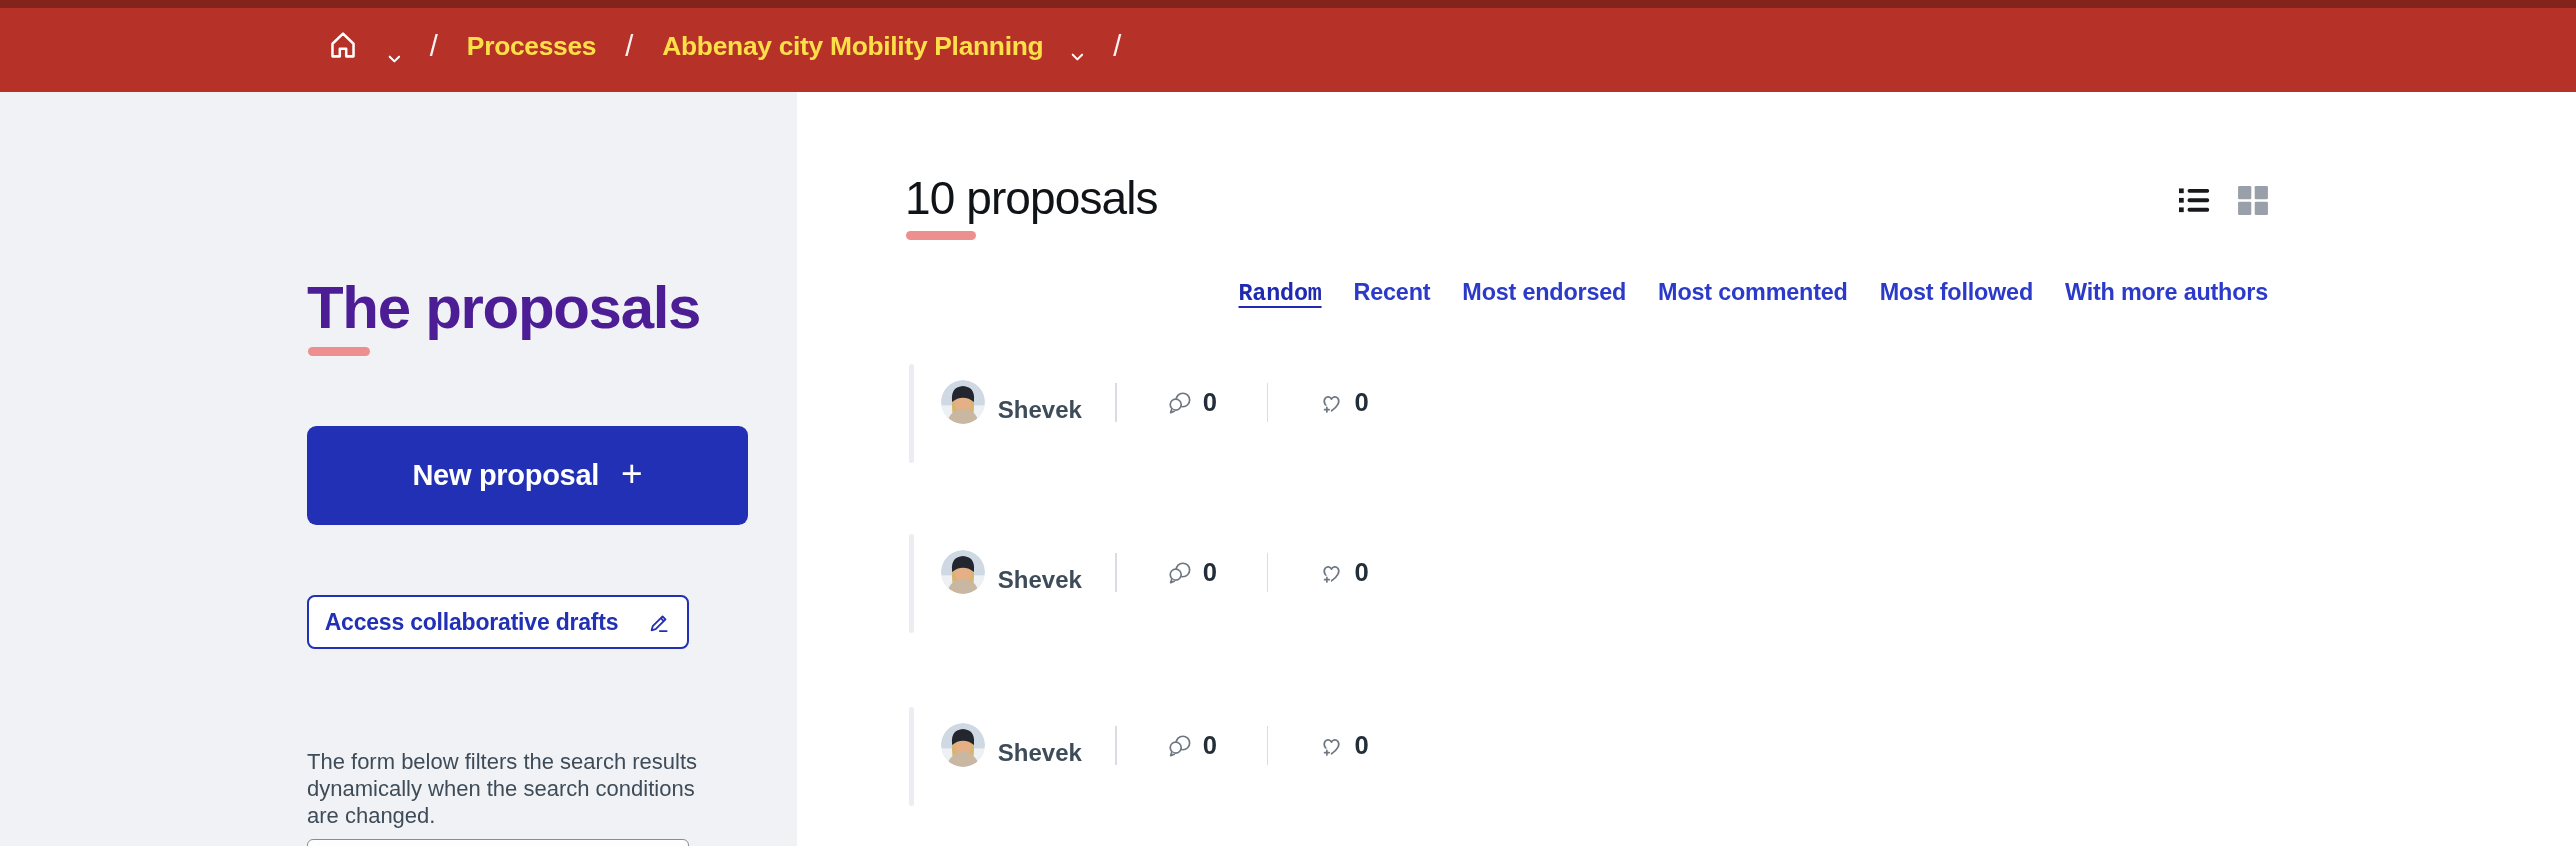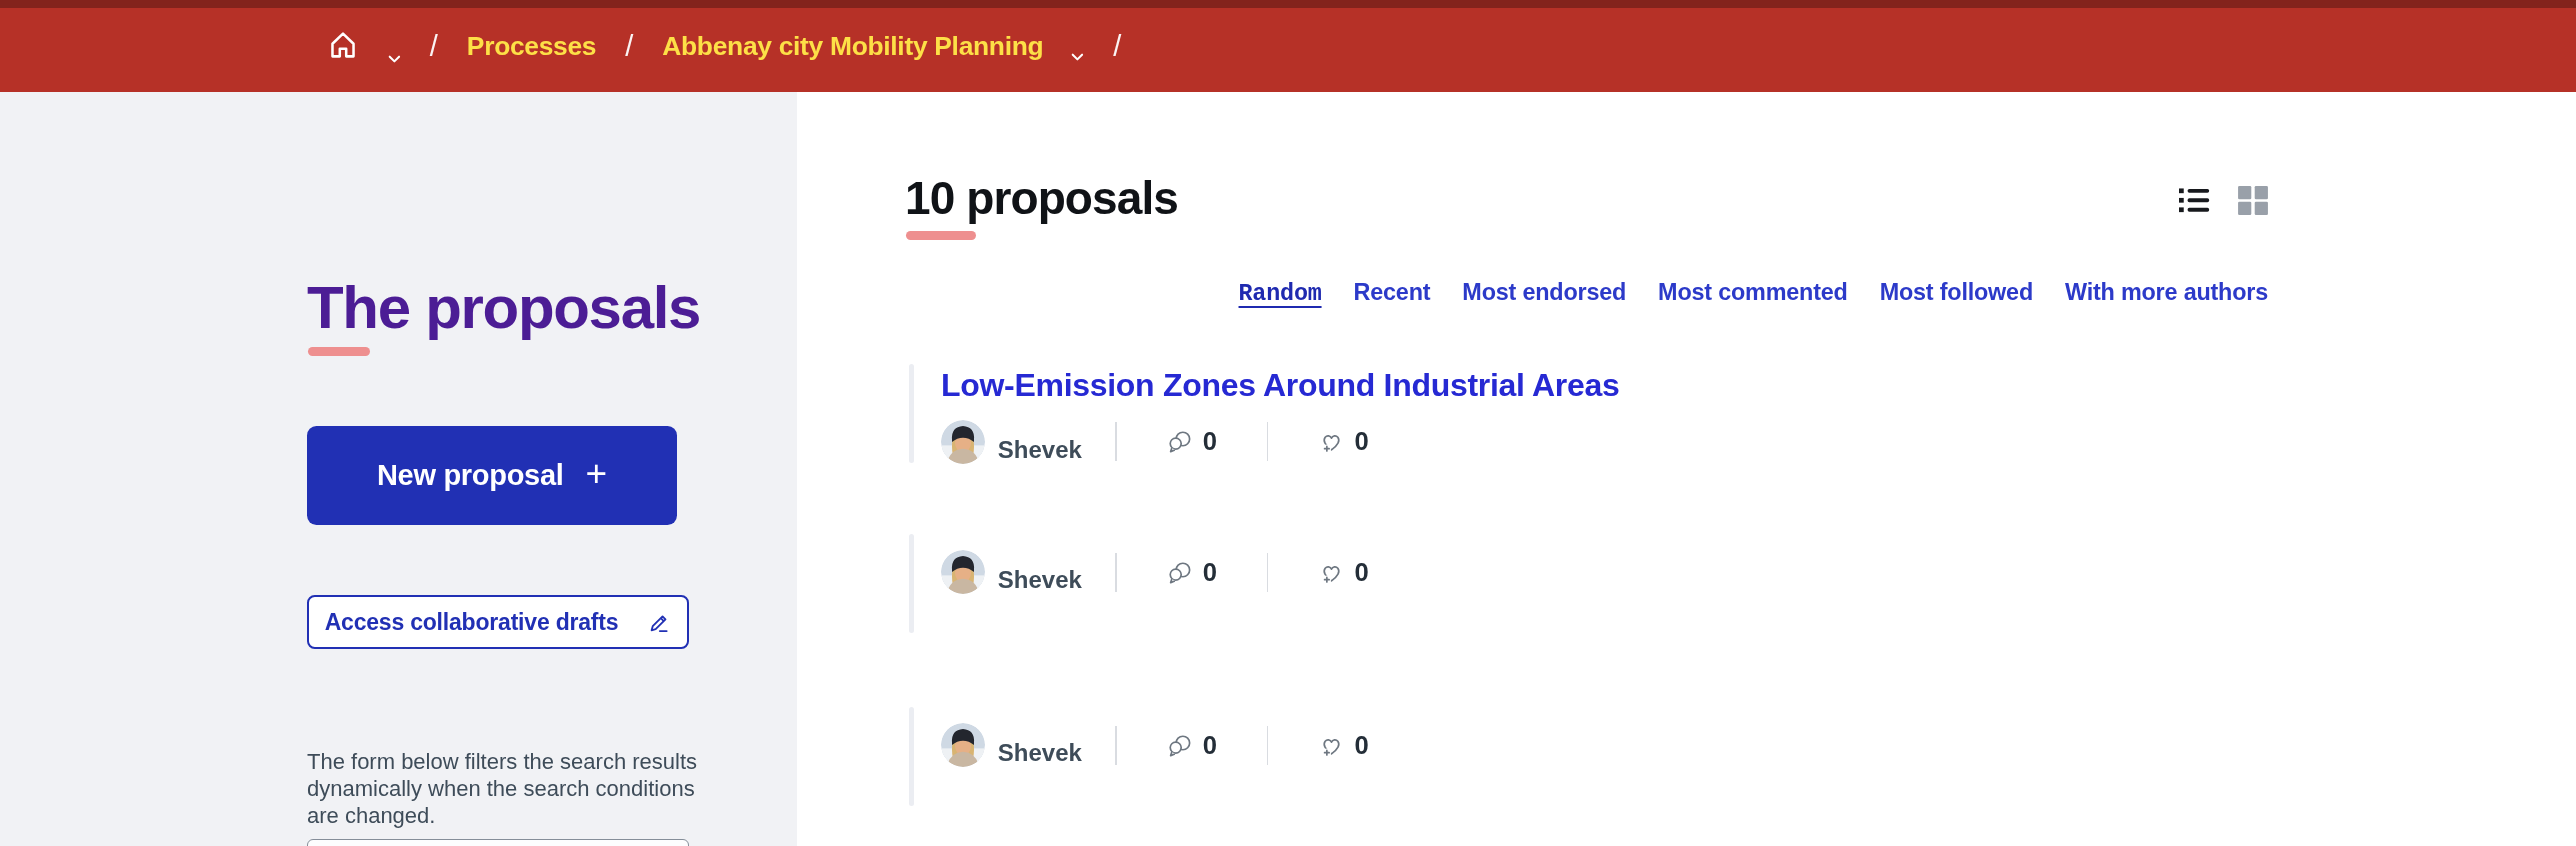--- a/index.html
+++ b/index.html
@@ -18,40 +18,40 @@
   .bc-slash{font-size:29px;font-weight:300;opacity:.95;}
   .bc-chevron{display:flex;align-items:center;margin-top:3.4px;cursor:pointer;}
 
   
   .sidebar{position:absolute;top:92px;left:0;width:797px;height:755px;
            background:var(--sidebar-bg,#f1f2f5);}
   .side-title{position:absolute;left:307px;top:181px;margin:0;font-size:60px;
            font-weight:700;letter-spacing:-1.3px;color:#4c1d95;}
   .accent{position:absolute;background:var(--accent-underline,#ee8f8f);border-radius:5.1px;}
   .accent-side{left:308px;top:255px;width:62px;height:9.4px;}
-  .btn-primary{position:absolute;left:307px;top:334px;width:370px;height:99px;
+  .btn-primary{position:absolute;left:307px;top:334px;width:441px;height:99px;
            background:var(--primary-button,#2130b4);border:none;border-radius:9.4px;
            display:flex;align-items:center;justify-content:center;gap:22px;cursor:pointer;}
   .btn-primary .lbl{color:#fff;font-size:29px;font-weight:700;letter-spacing:-0.3px;}
   .btn-primary .plus{color:#fff;font-size:37px;font-weight:300;line-height:1;margin-top:-3.4px;}
   .btn-outline{position:absolute;left:307px;top:503px;width:382px;height:54px;
            background:#fff;border:2.6px solid var(--primary-button,#2130b4);border-radius:7.7px;
            display:flex;align-items:center;justify-content:center;gap:28px;cursor:pointer;}
   .btn-outline .lbl{color:var(--primary-button,#2130b4);font-size:23px;font-weight:700;letter-spacing:-0.2px;}
   .help-text{position:absolute;left:307px;top:634px;width:394px;
            font-size:22px;line-height:27px;color:var(--text-slate,#3e4c59);}
   .searchbox{position:absolute;left:307px;top:747px;width:382px;height:62px;}
   .searchbox input{width:100%;height:100%;box-sizing:border-box;border:1.7px solid #858e99;
            border-radius:6px;background:#fdfdfe;font-family:inherit;font-size:25px;
            color:#3e4c59;padding:0 60px 0 22px;outline:none;}
   .searchbox input::placeholder{color:#8b929b;}
 
   
   .main-title{position:absolute;left:905px;top:171px;margin:0;font-size:46px;
-           font-weight:700;letter-spacing:-0.9px;color:#101317;}
+           font-weight:400;letter-spacing:-0.9px;color:#101317;}
   .accent-main{left:906px;top:231px;width:70px;height:9.4px;}
   .view-toggle{position:absolute;right:308px;top:186px;display:flex;align-items:center;gap:28px;}
   .view-btn{cursor:pointer;display:flex;}
   .sort-row{position:absolute;right:308px;top:279px;display:flex;align-items:baseline;gap:32px;}
   .sort-link{font-size:23.4px;font-weight:600;color:#2c3ac9;cursor:pointer;letter-spacing:-0.2px;}
   .sort-link.active{font-weight:700;color:#1f2ab0;text-decoration:underline;
            text-underline-offset:6px;text-decoration-thickness:2.1px;font-family:Liberation Mono, monospace;}
 
   .proposal{position:absolute;left:909px;width:1448px;}
   .p1{top:364px;} .p2{top:534px;} .p3{top:707px;}
@@ -157,21 +157,20 @@
       <a class="sort-link active">Random</a>
       <a class="sort-link">Recent</a>
       <a class="sort-link">Most endorsed</a>
       <a class="sort-link">Most commented</a>
       <a class="sort-link">Most followed</a>
       <a class="sort-link">With more authors</a>
     </div>
 
     <article class="proposal p1">
       <div class="vbar"></div>
-      <h3 class="ptitle">Low-Emission Zones Around Industrial Areas</h3>
       <div class="pmeta">
         <span class="author">
           <span class="avatar">
             <svg width="44" height="44" viewBox="0 0 52 52">
               <defs>
                   <clipPath id="av0">
                     <circle cx="26" cy="26" r="26"></circle>
                   </clipPath>
                 </defs>
               <g clip-path="url(#av0)">

